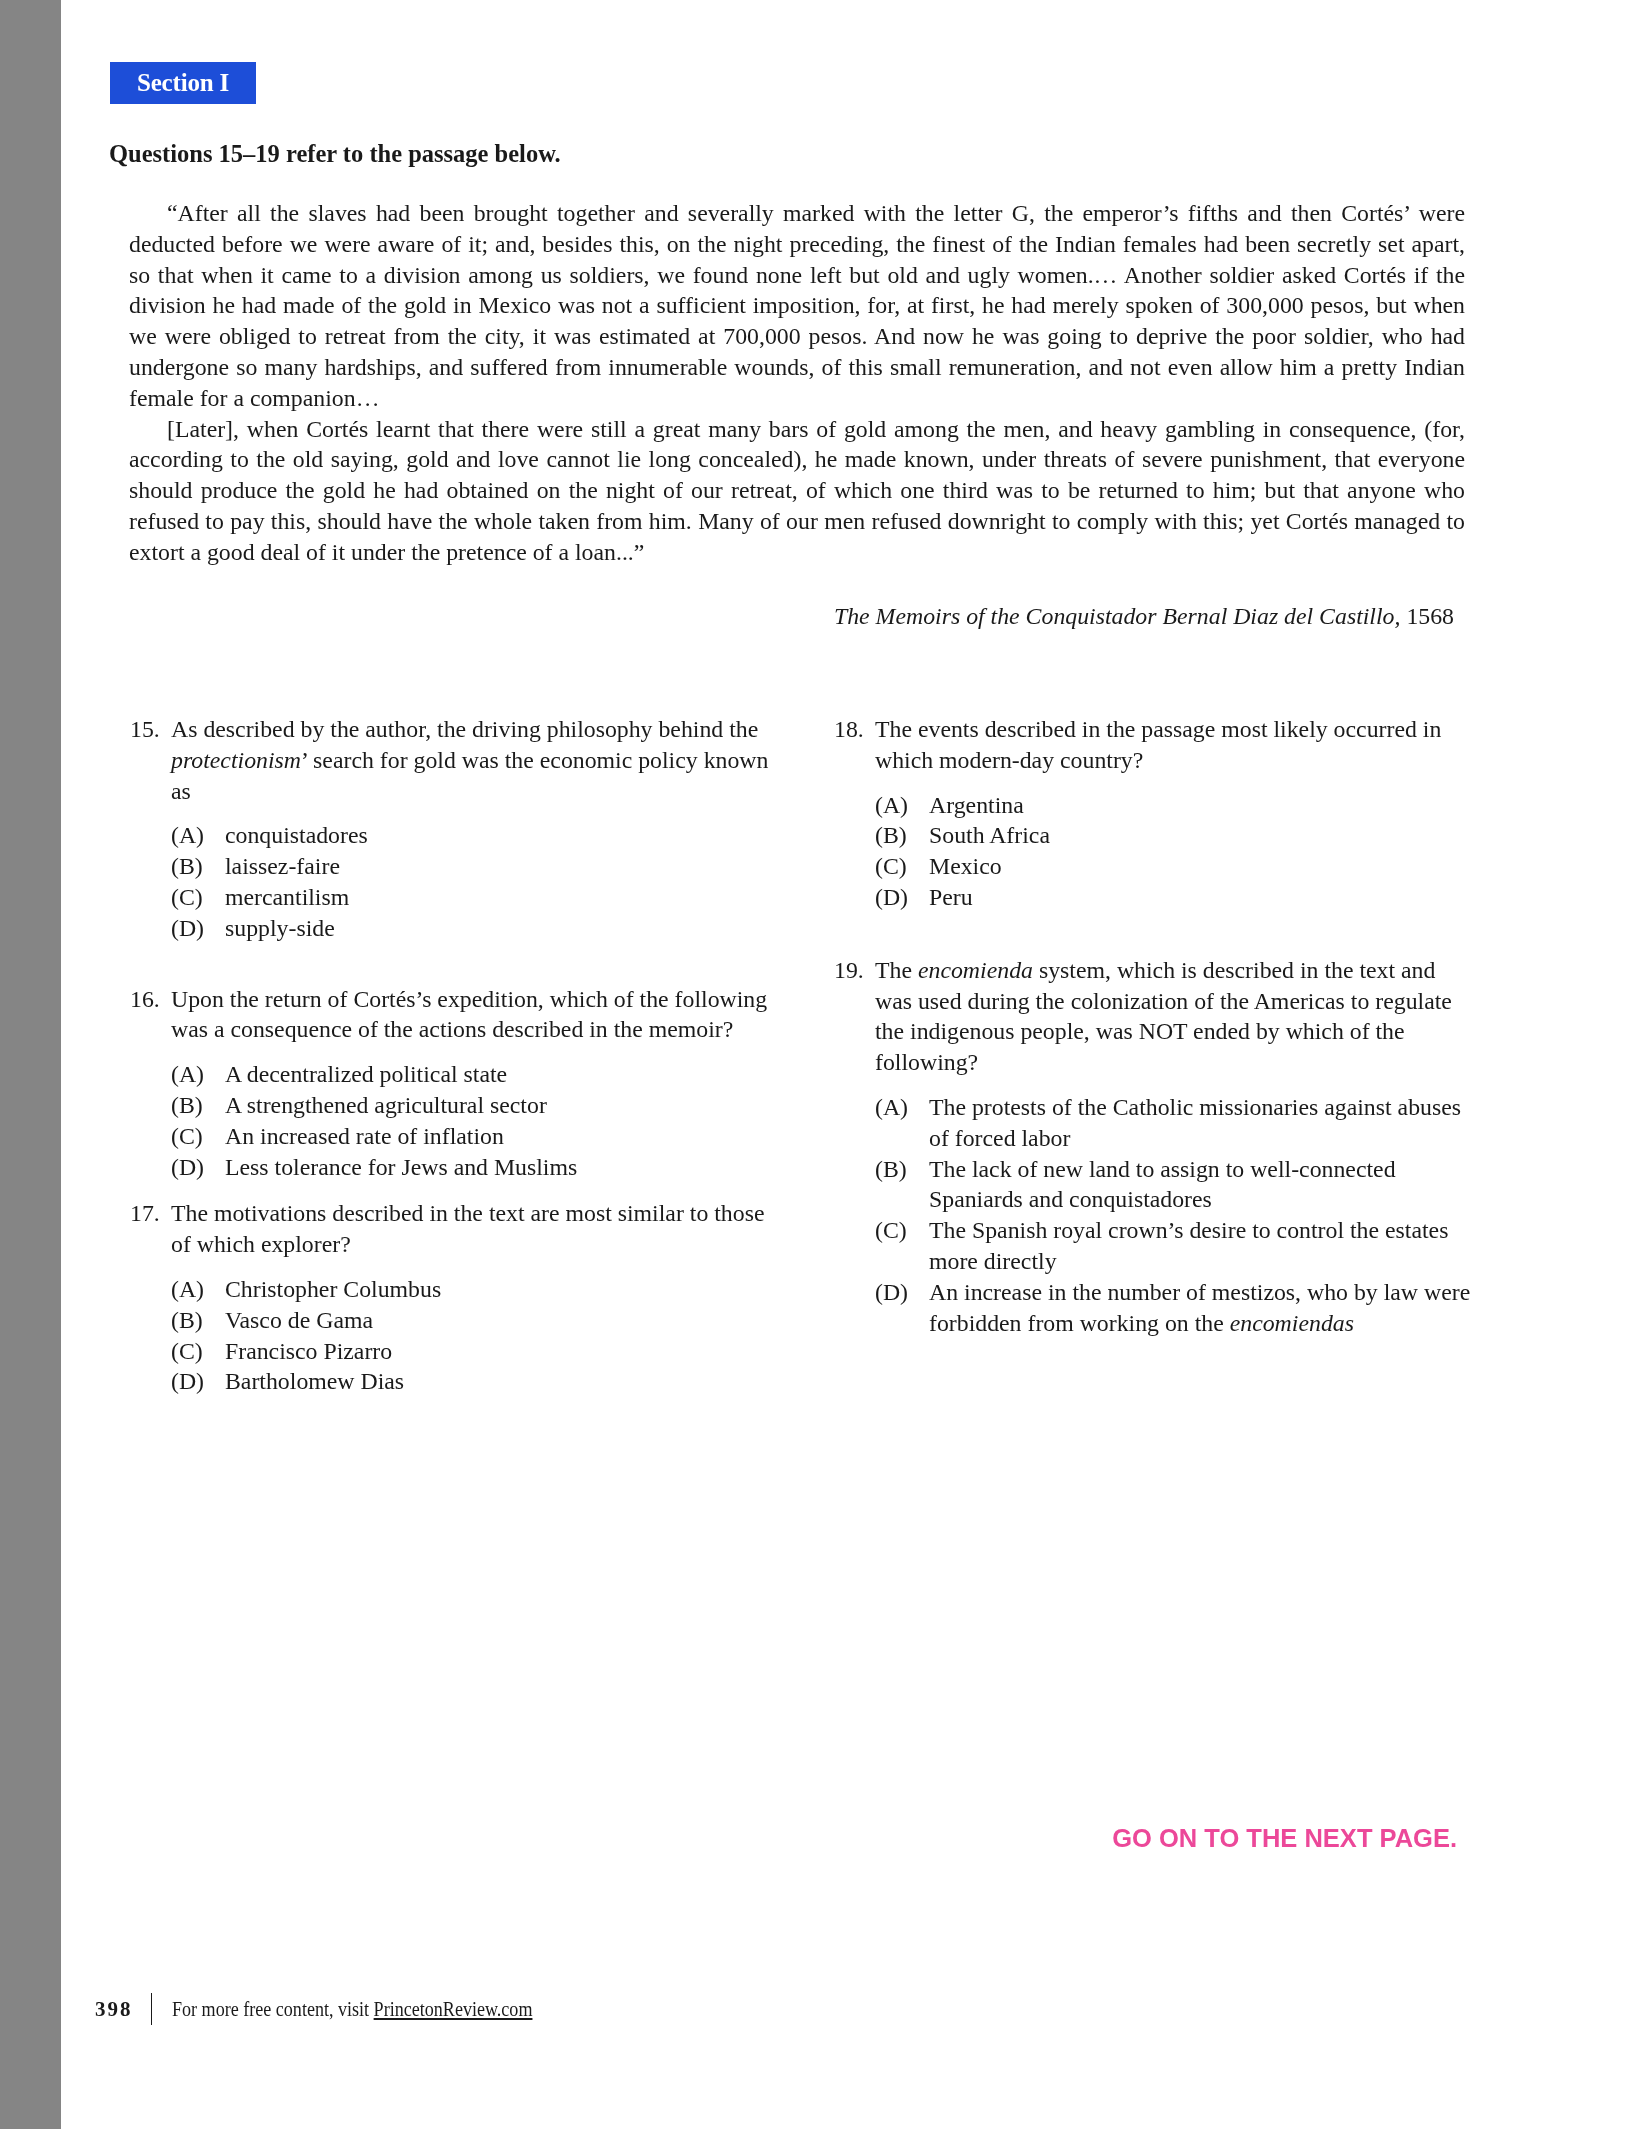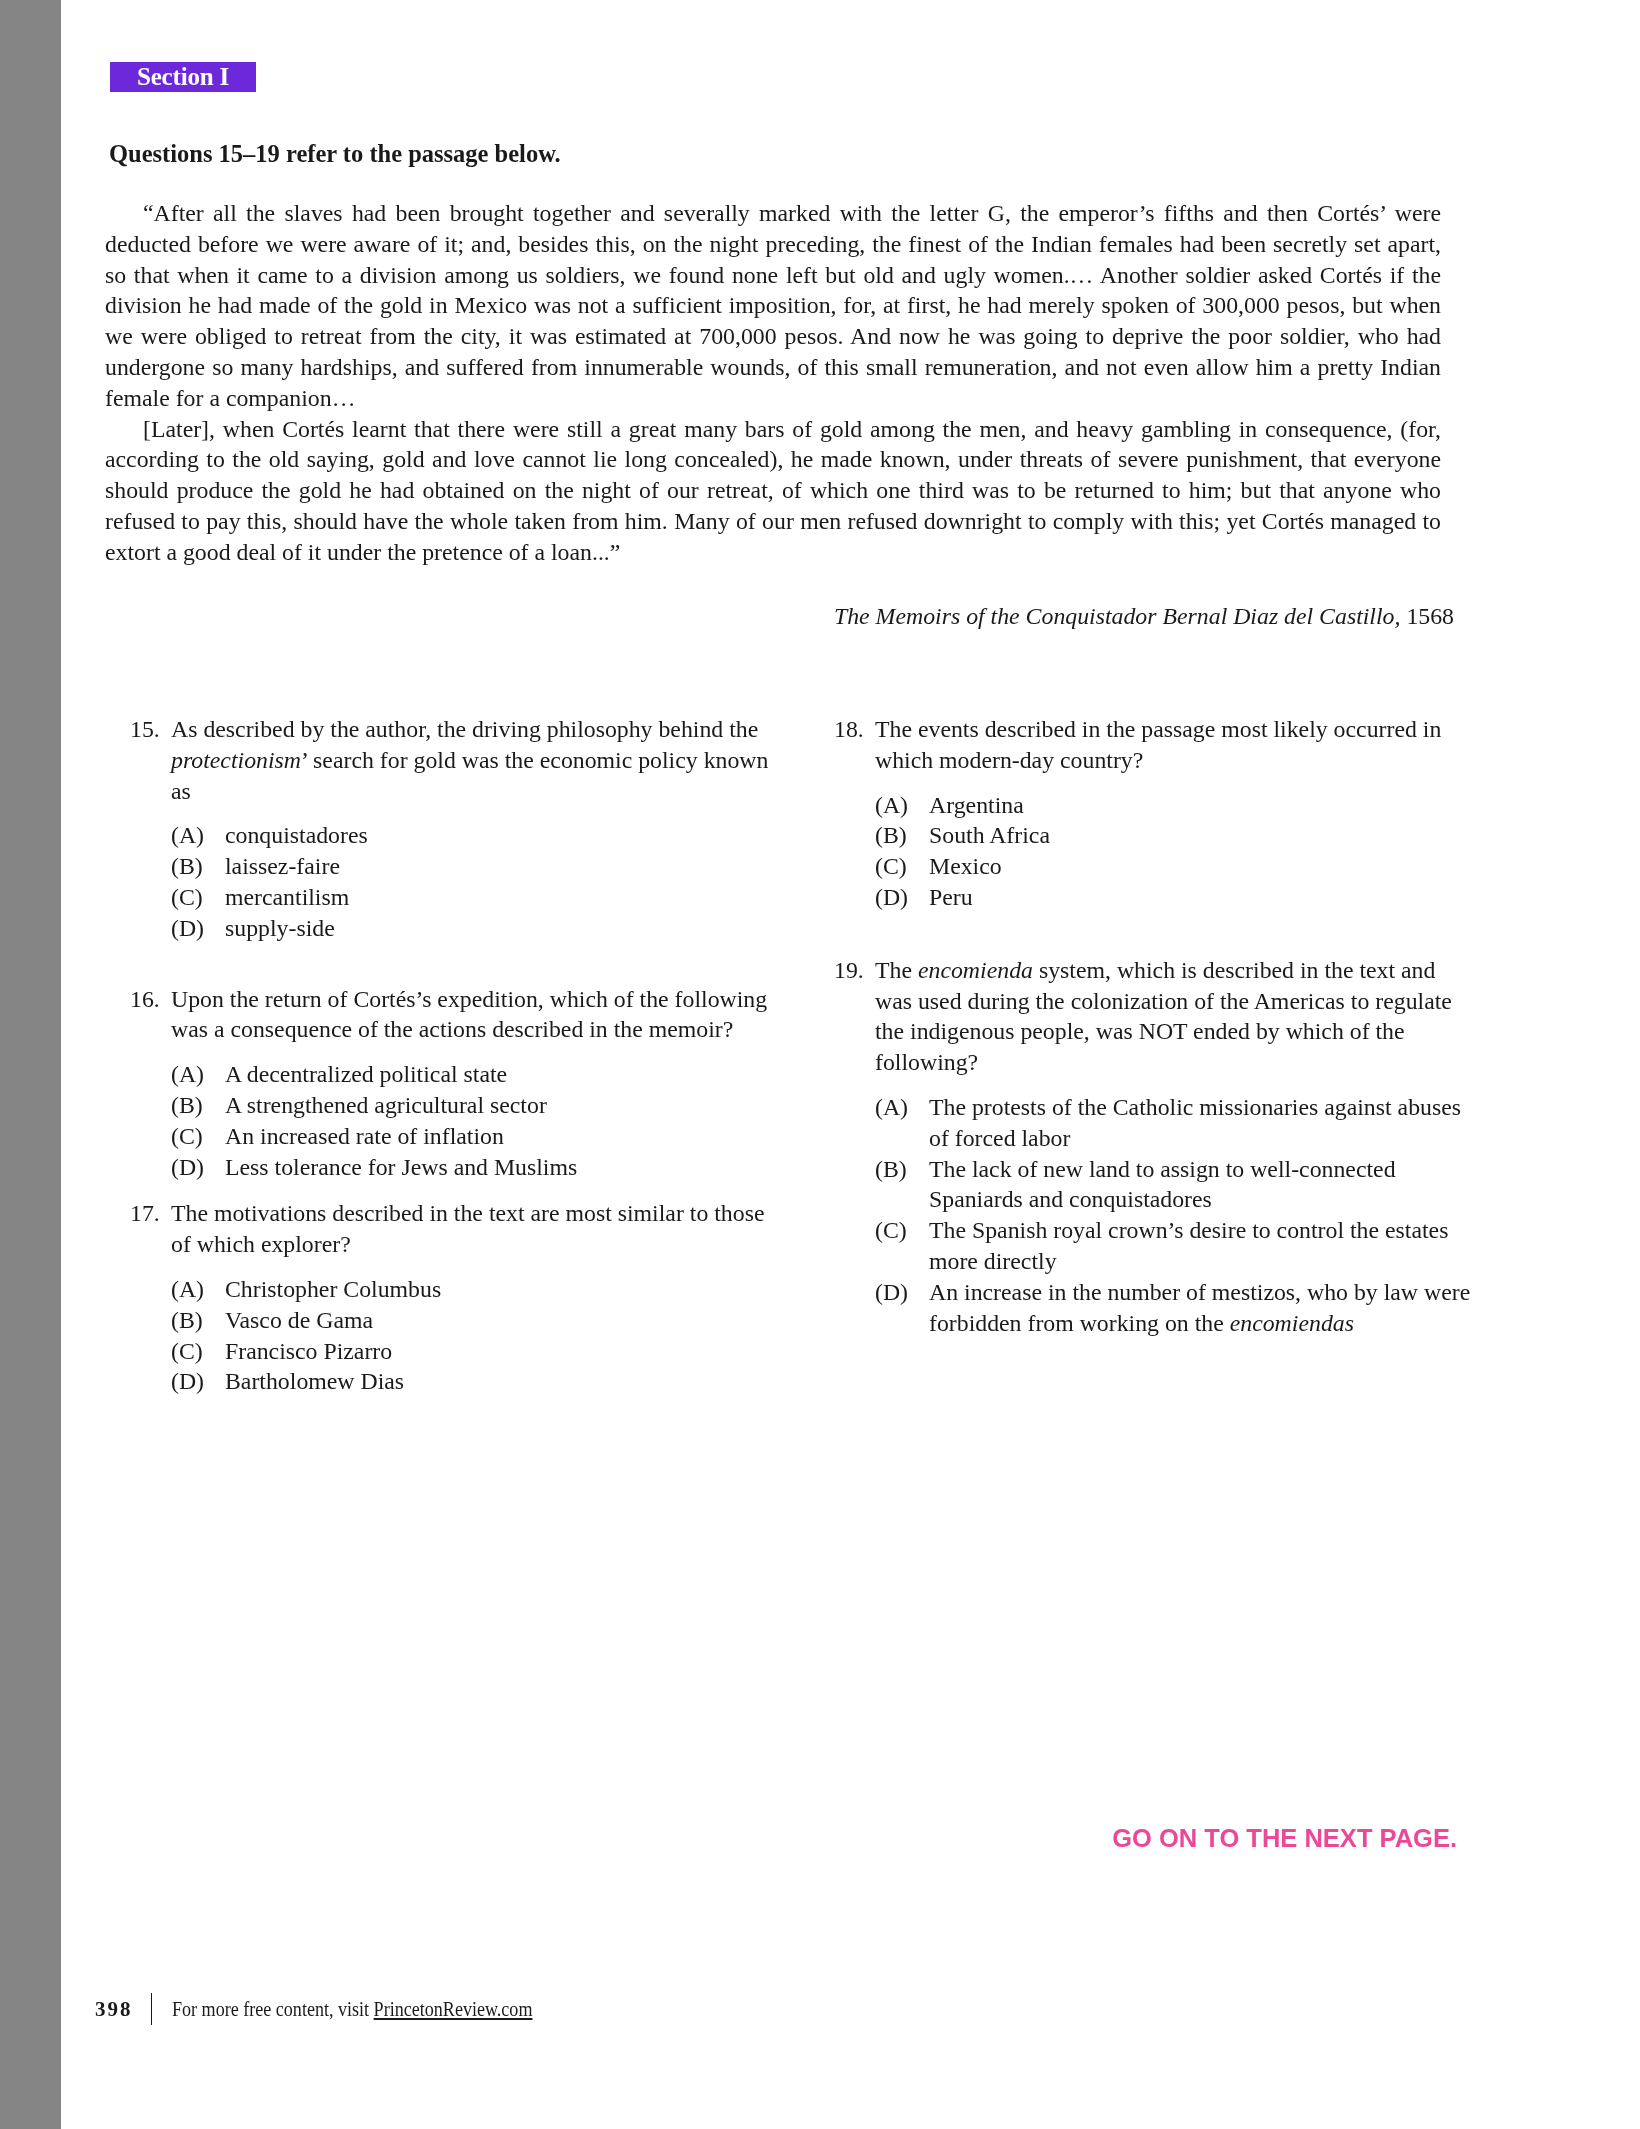--- a/index.html
+++ b/index.html
@@ -3,29 +3,29 @@
 <meta charset="utf-8">
 <style>
   html, body { margin: 0; padding: 0; }
   body {
     width: 1640px; height: 2129px; position: relative; overflow: hidden;
     background: #ffffff; color: #1a1a1a;
     font-family: "Liberation Serif", "DejaVu Serif", serif;
   }
   .gutter { position: absolute; left: 0; top: 0; width: 61px; height: 2129px; background: #858585; }
   .section-tag {
-    position: absolute; left: 110px; top: 62px; width: 146px; height: 30px;
-    background: #6d28d9; color: #fff; font-weight: bold; font-size: 25px;
+    position: absolute; left: 110px; top: 62px; width: 146px; height: 42px;
+    background: #1d4ed8; color: #fff; font-weight: bold; font-size: 25px;
     display: flex; align-items: center; justify-content: center; letter-spacing: -0.2px;
   }
   .intro {
     position: absolute; left: 109px; top: 140px; font-weight: bold; font-size: 24.5px;
   }
   .passage {
-    position: absolute; left: 105px; top: 198px; width: 1336px;
+    position: absolute; left: 129px; top: 198px; width: 1336px;
     font-size: 23.8px; line-height: 30.8px; text-align: justify;
   }
   .passage p { margin: 0; text-indent: 38px; }
   .citation {
     position: absolute; right: 186px; top: 603px; font-size: 23.8px;
   }
   .citation i { font-style: italic; }
   .col { position: absolute; top: 714px; font-size: 23.8px; line-height: 30.8px; }
   .col.left { left: 130px; width: 640px; }
   .col.right { left: 834px; width: 640px; }

